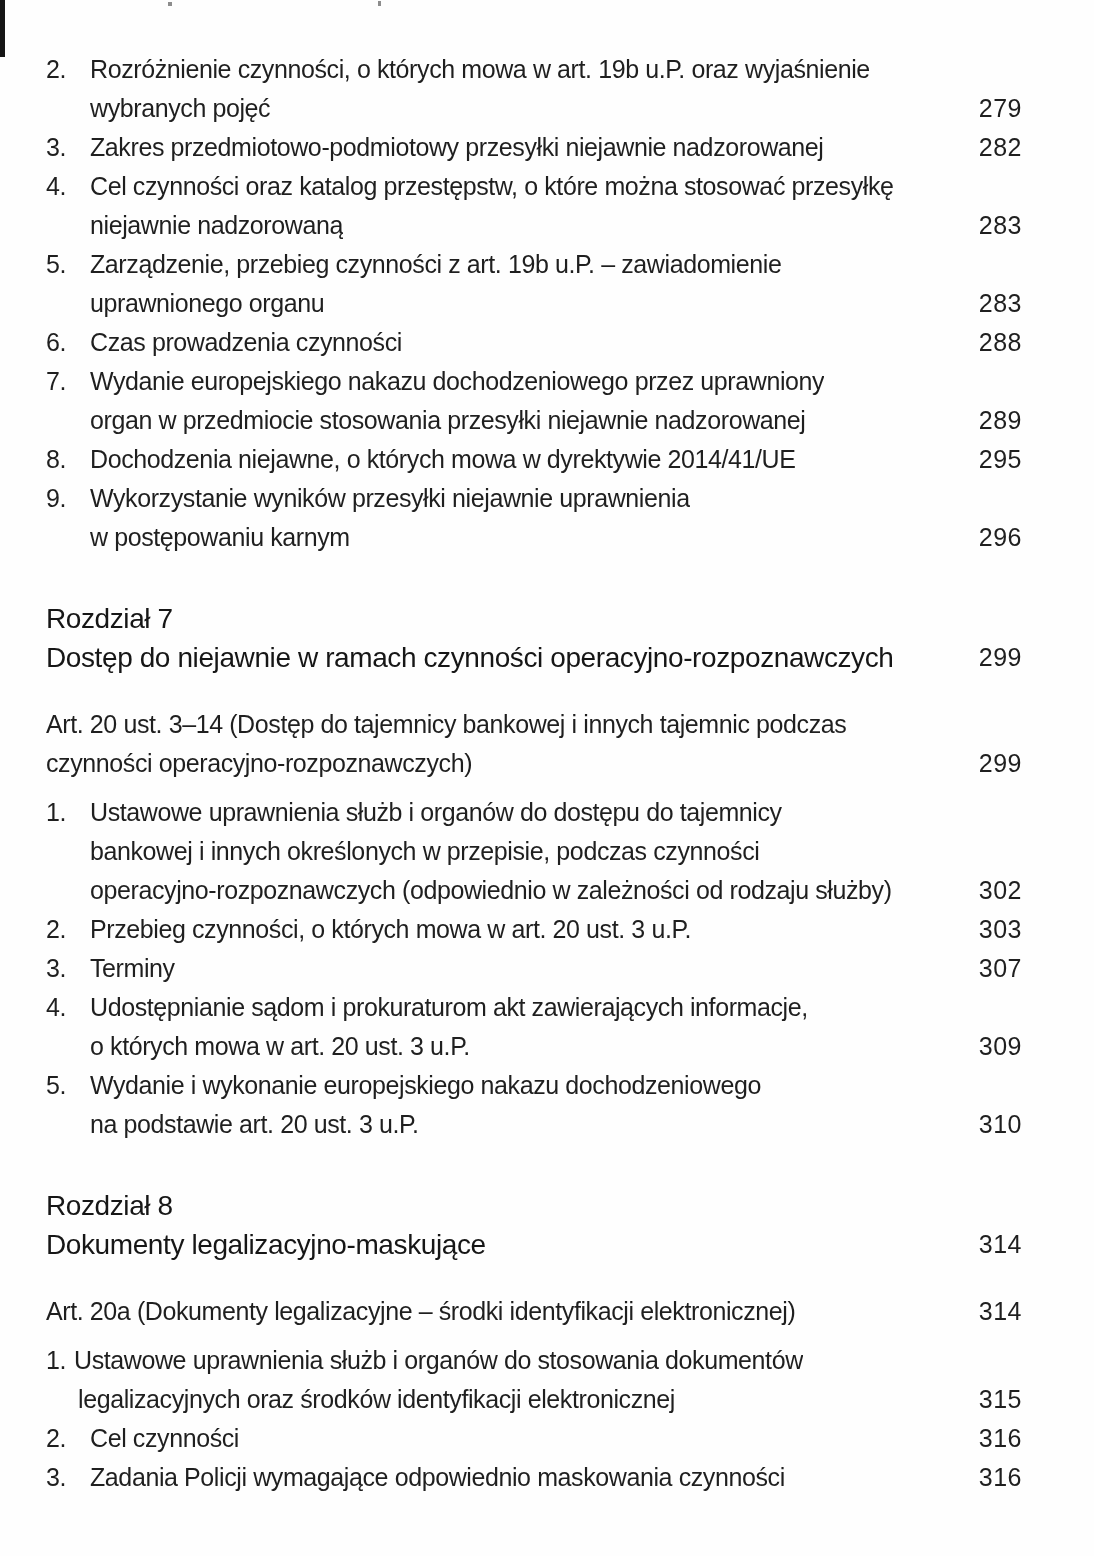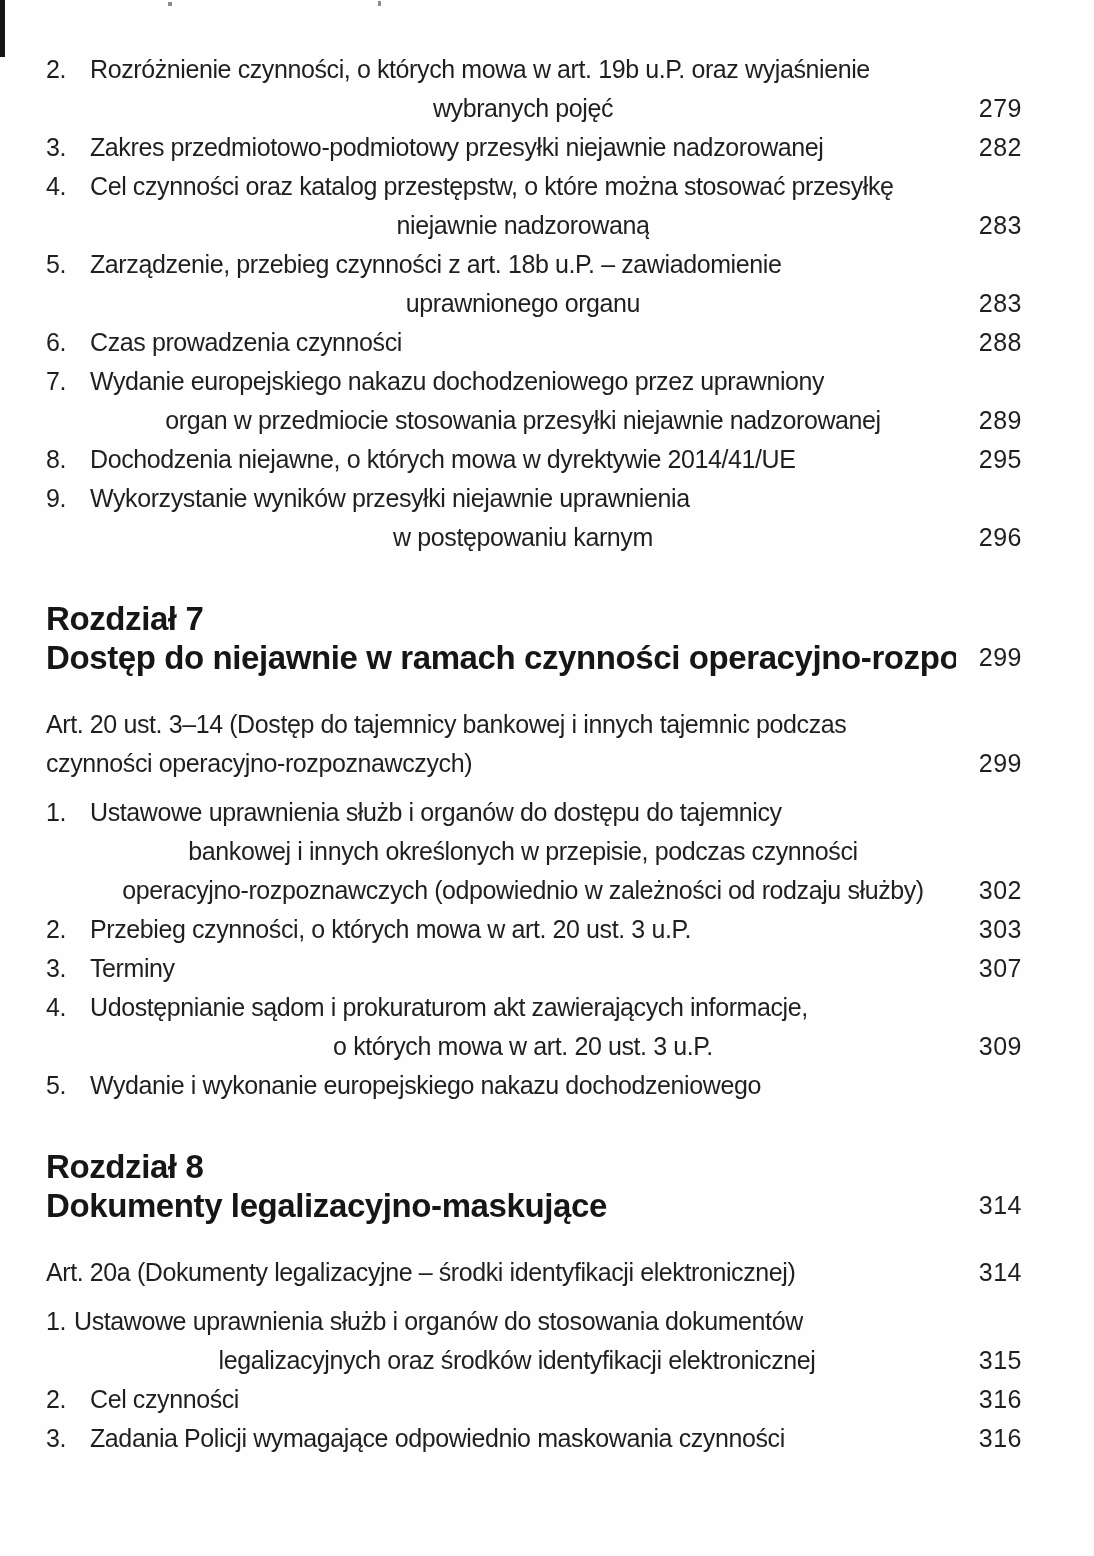--- a/index.html
+++ b/index.html
@@ -33,32 +33,32 @@
     position: relative;
     display: flex;
     align-items: baseline;
     height: 39px;
     line-height: 39px;
     padding-right: 74px;
     white-space: nowrap;
   }
   .num { flex: 0 0 44px; }
   .txt { flex: 0 1 auto; overflow: hidden; }
-  .cont { padding-left: 44px; justify-content: center; }
+  .cont { padding-left: 44px; }
   .tight .num { flex-basis: 28px; }
   .tight.cont { padding-left: 32px; }
   .pg {
     position: absolute;
     right: 8px; top: 0;
     width: 70px;
     text-align: right;
     letter-spacing: 0.5px;
   }
   .chapter { margin-top: 42px; }
-  .chapter .txt { font-weight: bold; font-size: 33px; color: #161616; }
+  .chapter .txt { font-weight: normal; font-size: 28px; color: #161616; }
   .chapter .pg { font-weight: normal; }
   .article { margin-top: 28px; }
   .article + .list { margin-top: 10px; }
 </style>
 </head>
 <body>
 
 <div class="page">
   <div class="edge-bar"></div>
   <div class="speck speck-1"></div>
@@ -88,21 +88,21 @@
             <span class="txt">Cel czynności oraz katalog przestępstw, o które można stosować przesyłkę</span>
           </div>
           <div class="line cont">
             <span class="txt">niejawnie nadzorowaną</span>
             <span class="pg">283</span>
           </div>
         </div>
         <div class="item">
           <div class="line">
             <span class="num">5.</span>
-            <span class="txt">Zarządzenie, przebieg czynności z art. 18b u.P. – zawiadomienie</span>
+            <span class="txt">Zarządzenie, przebieg czynności z art. 19b u.P. – zawiadomienie</span>
           </div>
           <div class="line cont">
             <span class="txt">uprawnionego organu</span>
             <span class="pg">283</span>
           </div>
         </div>
         <div class="item">
           <div class="line">
             <span class="num">6.</span>
             <span class="txt">Czas prowadzenia czynności</span>
@@ -190,20 +190,24 @@
           </div>
           <div class="line cont">
             <span class="txt">o których mowa w art. 20 ust. 3 u.P.</span>
             <span class="pg">309</span>
           </div>
         </div>
         <div class="item">
           <div class="line">
             <span class="num">5.</span>
             <span class="txt">Wydanie i wykonanie europejskiego nakazu dochodzeniowego</span>
+          </div>
+          <div class="line cont">
+            <span class="txt">na podstawie art. 20 ust. 3 u.P.</span>
+            <span class="pg">310</span>
           </div>
         </div>
       </div>
       <div class="chapter">
         <div class="line">
           <span class="txt">Rozdział 8</span>
         </div>
         <div class="line">
           <span class="txt">Dokumenty legalizacyjno-maskujące</span>
           <span class="pg">314</span>

